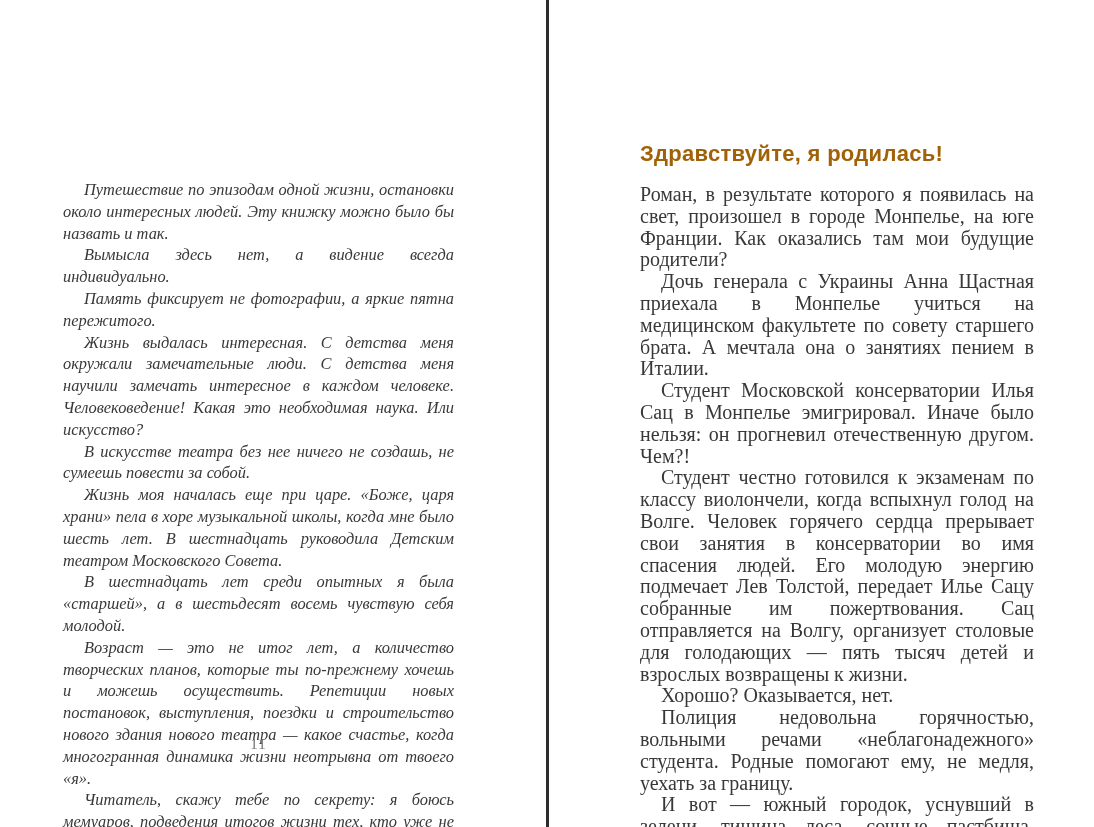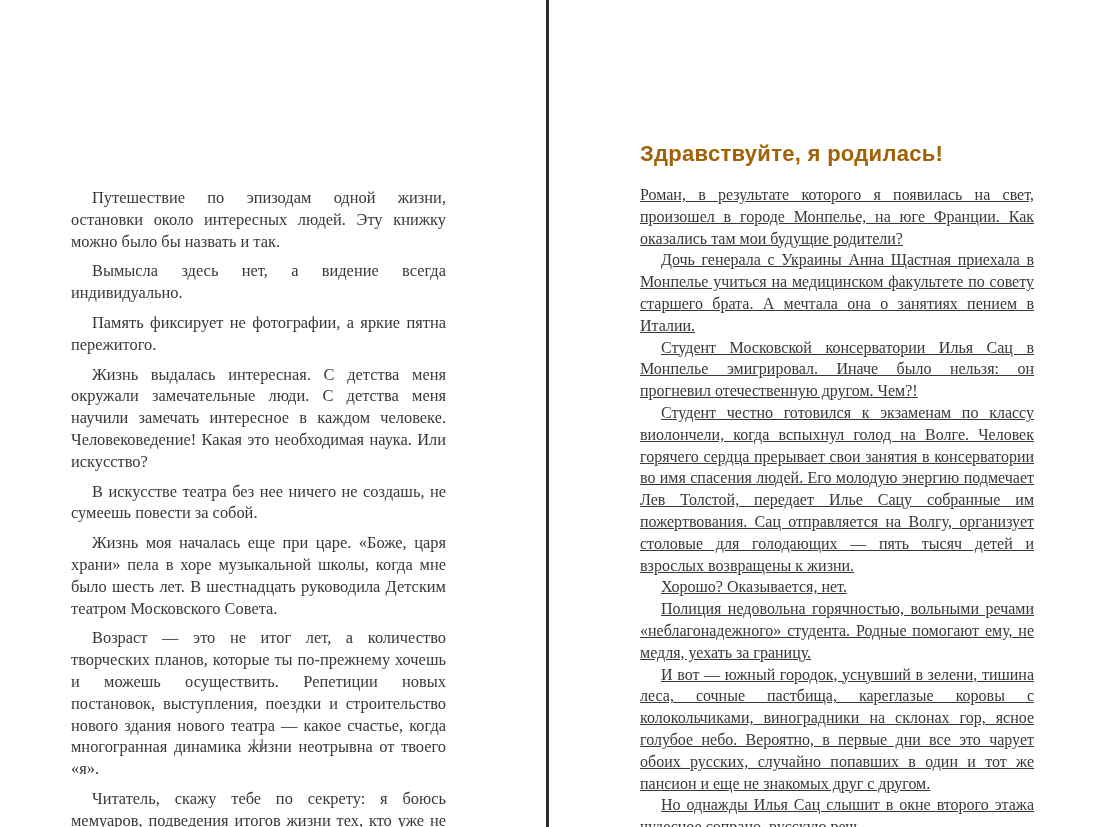--- a/index.html
+++ b/index.html
@@ -24,49 +24,49 @@
     height: 827px;
     background: #2c2c2c;
   }
   .page-left-text {
     position: absolute;
     left: 63px;
     top: 179px;
     width: 391px;
   }
   .page-left-text p {
-    margin: 8px;
+    margin: 0;
     font-size: 16.4px;
     line-height: 21.8px;
     text-align: justify;
     text-indent: 21px;
+    font-style: italic;
   }
   .page-right-text {
     position: absolute;
     left: 640px;
     top: 141px;
     width: 394px;
   }
   .chapter-heading {
     margin: 0 0 17px 0;
     font-family: "Liberation Sans", sans-serif;
     font-size: 22px;
     line-height: 26px;
     font-weight: 700;
     color: #a16207;
     letter-spacing: 0.3px;
   }
   .page-right-text .body p {
     margin: 0;
-    font-size: 16px;
+    font-size: 20px;
     line-height: 21.8px;
     text-align: justify;
     text-indent: 21px;
     font-style: normal;
-    text-decoration: underline;
   }
   .page-right-text .body p:first-child {
     text-indent: 0;
   }
   .folio {
     position: absolute;
     top: 735px;
     font-size: 15px;
     line-height: 18px;
     text-align: center;
@@ -82,20 +82,21 @@
 <div class="spread">
 
   <div class="page-left-text">
     <div class="body">
         <p>Путешествие по эпизодам одной жизни, остановки около интересных людей. Эту книжку можно было бы назвать и так.</p>
         <p>Вымысла здесь нет, а видение всегда индивидуально.</p>
         <p>Память фиксирует не фотографии, а яркие пятна пережитого.</p>
         <p>Жизнь выдалась интересная. С детства меня окружали замечательные люди. С детства меня научили замечать интересное в каждом человеке. Человековедение! Какая это необходимая наука. Или искусство?</p>
         <p>В искусстве театра без нее ничего не создашь, не сумеешь повести за собой.</p>
         <p>Жизнь моя началась еще при царе. «Боже, царя храни» пела в хоре музыкальной школы, когда мне было шесть лет. В шестнадцать руководила Детским театром Московского Совета.</p>
+        <p>В шестнадцать лет среди опытных я была «старшей», а в шестьдесят восемь чувствую себя молодой.</p>
         <p>Возраст — это не итог лет, а количество творческих планов, которые ты по-прежнему хочешь и можешь осуществить. Репетиции новых постановок, выступления, поездки и строительство нового здания нового театра — какое счастье, когда многогранная динамика жизни неотрывна от твоего «я».</p>
         <p>Читатель, скажу тебе по секрету: я боюсь мемуаров, подведения итогов жизни тех, кто уже не действует в ней.</p>
       </div>
 
   </div>
 
   <div class="folio folio-left">11</div>
 
   <div class="divider"></div>
 

